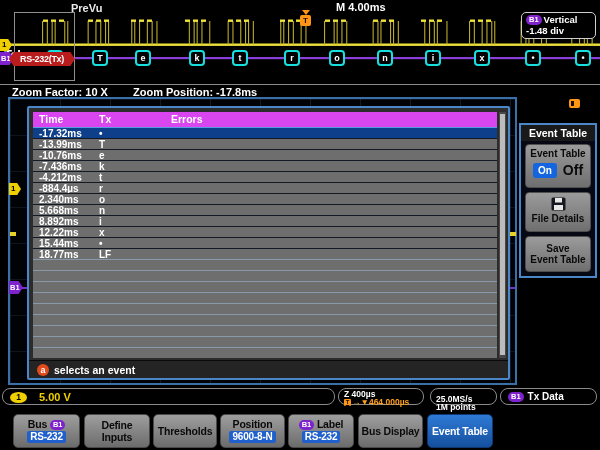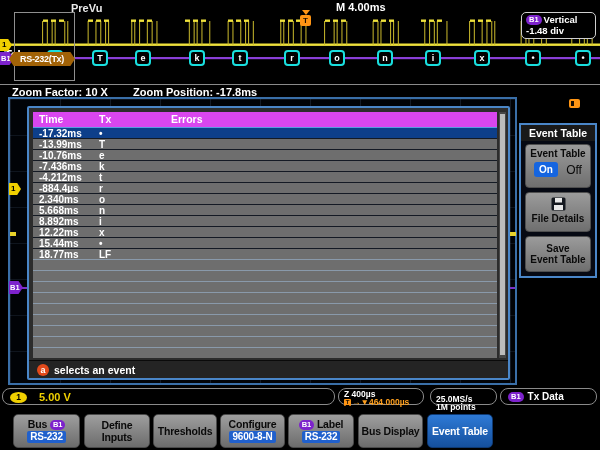--- a/index.html
+++ b/index.html
@@ -18,21 +18,21 @@
   #overview { position:absolute; left:0; top:12px; width:600px; height:72px; }
   #wave { position:absolute; left:0; top:0; }
   .bracket { position:absolute; left:14px; top:0; width:61px; height:69px; border:1px solid #8f8f8f; }
   .char-box {
     position:absolute; top:38px; width:16px; height:16px; background:#000;
     border:2px solid #19dede; border-radius:4px; color:#fff; font-size:9px;
     font-weight:700; text-align:center; line-height:12px; z-index:3;
   }
   .char-box.hidden-char { z-index:1; }
   .bus-label {
-    position:absolute; left:9px; top:40px; width:66px; height:14px; background:#a16207;
+    position:absolute; left:9px; top:40px; width:66px; height:14px; background:#b91c1c;
     clip-path:polygon(0 50%, 7% 0, 93% 0, 100% 50%, 93% 100%, 7% 100%);
     color:#fff; font-size:9px; font-weight:700; text-align:center; line-height:14px; z-index:2;
     letter-spacing:-0.3px;
   }
   .ch-marker {
     position:absolute; background:#f0d000; color:#000; font-weight:700;
     clip-path:polygon(0 0, 68% 0, 100% 50%, 68% 100%, 0 100%);
     text-align:left; padding-left:2px;
   }
   .bus-marker {
@@ -92,21 +92,21 @@
   .knob-a { width:12px; height:12px; border-radius:50%; background:#e2491b; color:#fff; font-size:9px; font-weight:800; text-align:center; line-height:12px; }
   .hint-text { color:#fff; font-size:10.5px; font-weight:700; }
 
   
   #side-menu { position:absolute; left:519px; top:123px; width:78px; height:155px; border:2px solid #4a86c8; background:#060913; z-index:3; }
   .menu-title { position:absolute; left:0; top:0; width:100%; height:16px; background:#191919; color:#fff; font-size:10.5px; font-weight:700; text-align:center; line-height:16px; }
   .side-btn { position:absolute; left:4px; width:66px; background:linear-gradient(#9b9b9b,#6f6f6f); border-radius:4px; border:1px solid #4f4f4f; color:#0a0a0a; font-size:10px; font-weight:700; text-align:center; }
   #btn-toggle { top:19px; height:44px; padding-top:3px; }
   .onoff { display:flex; justify-content:space-around; align-items:center; margin-top:3px; padding:0 4px; }
   .on-chip { background:#1565e0; color:#fff; border-radius:3px; width:24px; height:15px; line-height:15px; font-size:10px; font-weight:700; }
-  .off-lbl { color:#0a0a0a; font-size:12px; font-weight:400; }
+  .off-lbl { color:#0a0a0a; font-size:14px; font-weight:700; }
   #btn-file { top:67px; height:40px; padding-top:4px; }
   #btn-save { top:111px; height:36px; display:flex; flex-direction:column; justify-content:center; }
   .mini-flag { position:absolute; left:569px; top:99px; width:11px; height:9px; background:#ff9514; border-radius:2px; z-index:3; }
   .mini-flag::after { content:""; position:absolute; left:2px; top:2px; width:3px; height:5px; background:#1a0e00; }
 
   
   .readout-bar { position:absolute; left:0; top:388px; width:600px; height:17px; }
   .ro-box { position:absolute; top:0; height:17px; background:#000; border:1px solid #8a8a8a; border-radius:8px; }
   #ro-ch { left:2px; width:333px; }
   .ch-badge { position:absolute; left:7px; top:2.5px; width:17px; height:11px; background:#f0d000; border-radius:50%; color:#000; font-size:8.5px; font-weight:800; text-align:center; line-height:11px; }
@@ -443,21 +443,21 @@
       <div class="menu-btn" style="left: 84px; width: 66px;">
         <div class="btn-line">
           <span>Define</span>
         </div>
         <div class="btn-line">
           <span>Inputs</span>
         </div>
       </div>
       <div class="menu-btn" style="left: 220px; width: 65px;">
         <div class="btn-line">
-          <span>Configure</span>
+          <span>Position</span>
         </div>
         <div class="btn-line">
           <span class="chip">9600-8-N</span>
         </div>
       </div>
       <div class="menu-btn" style="left: 288px; width: 66px;">
         <div class="btn-line">
           <span class="b1-pill">B1</span>
           <span>Label</span>
         </div>

